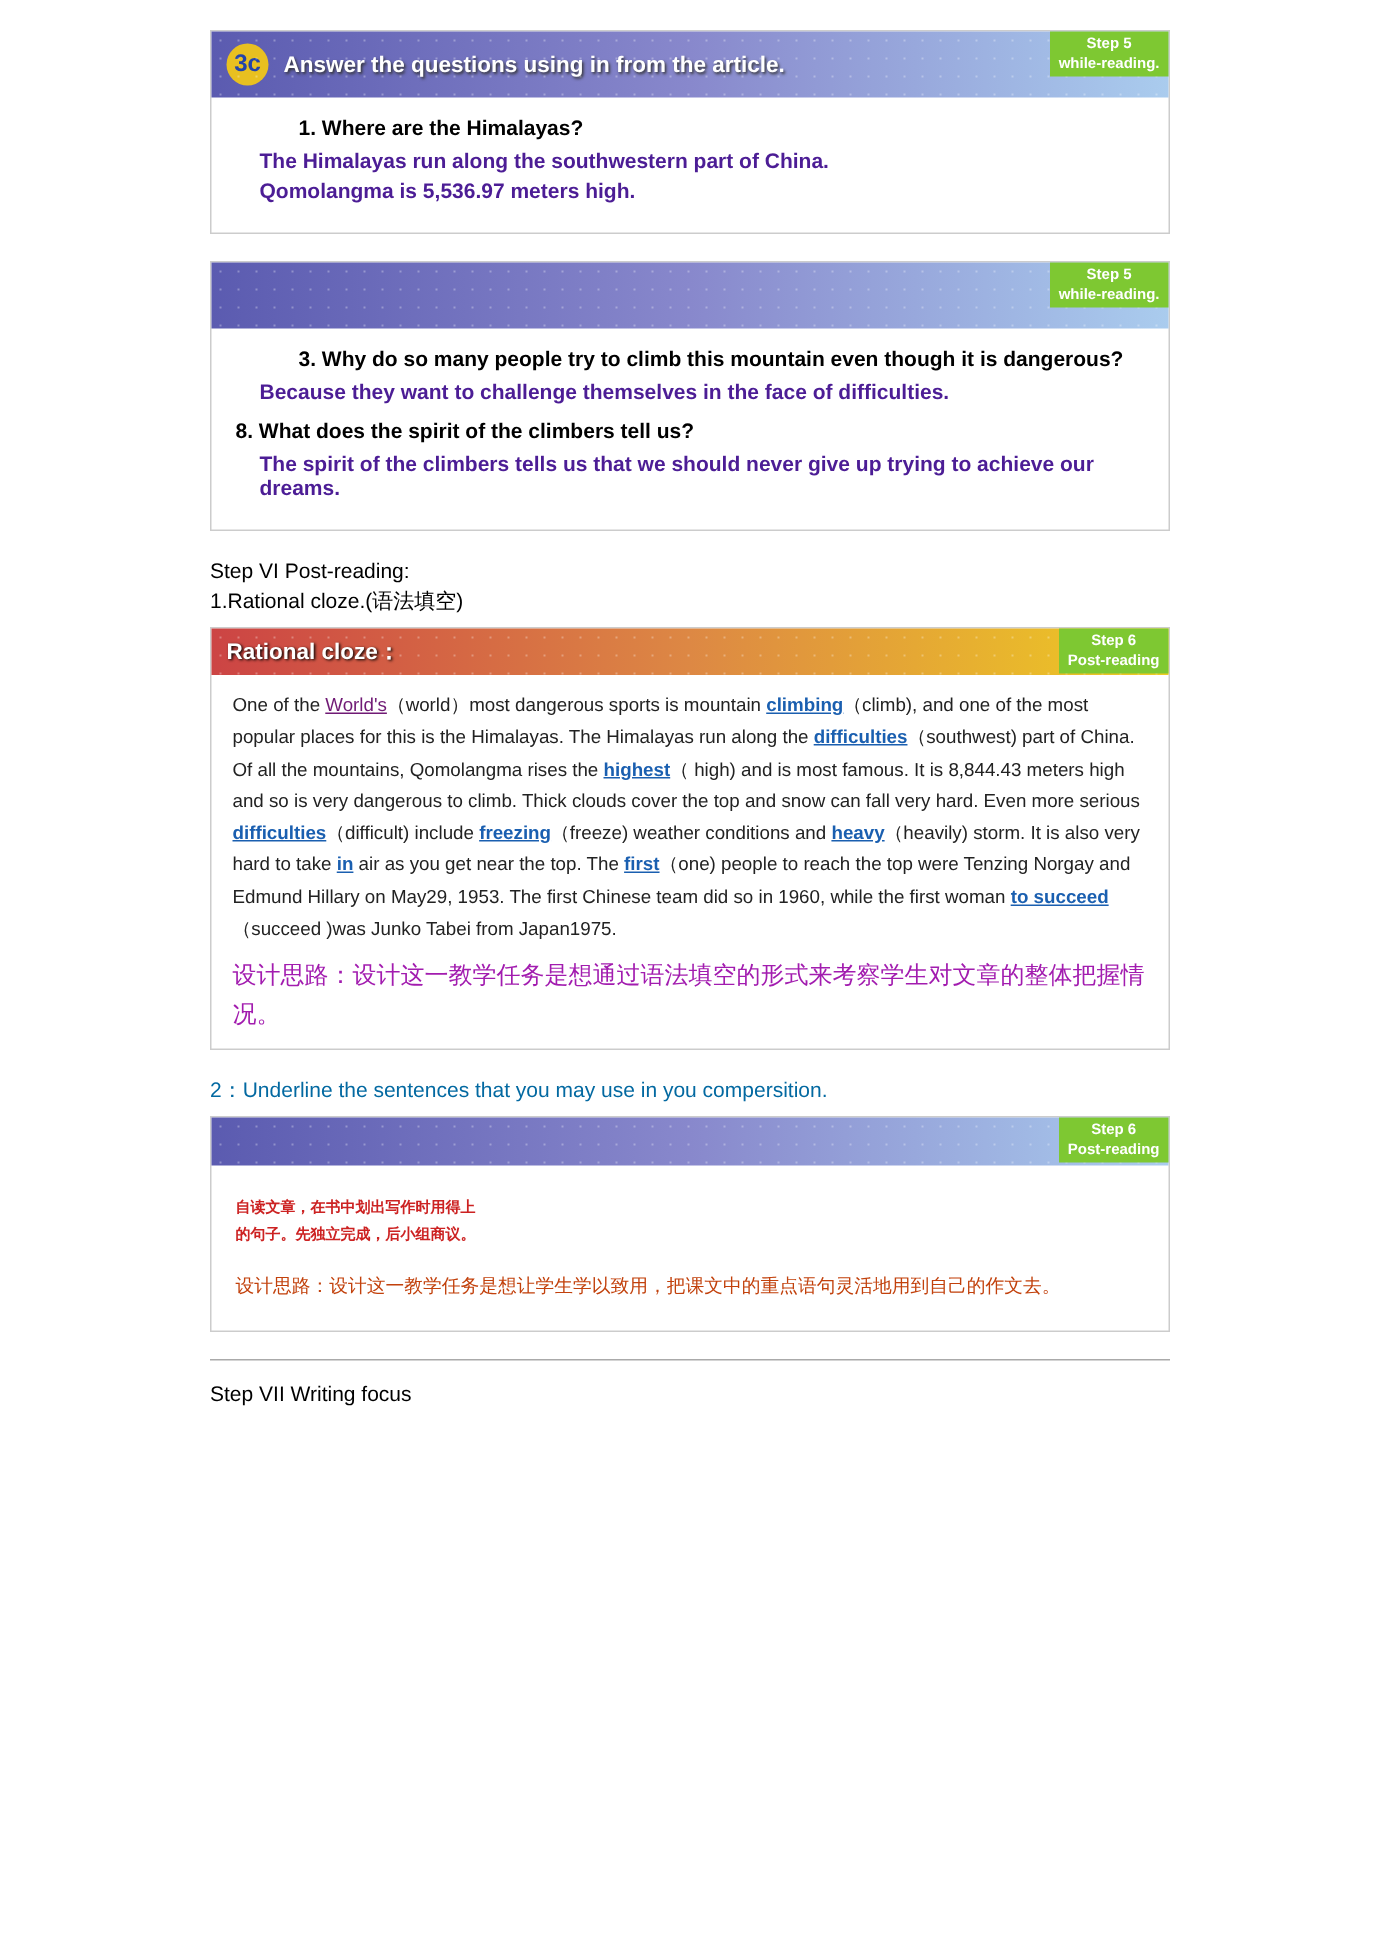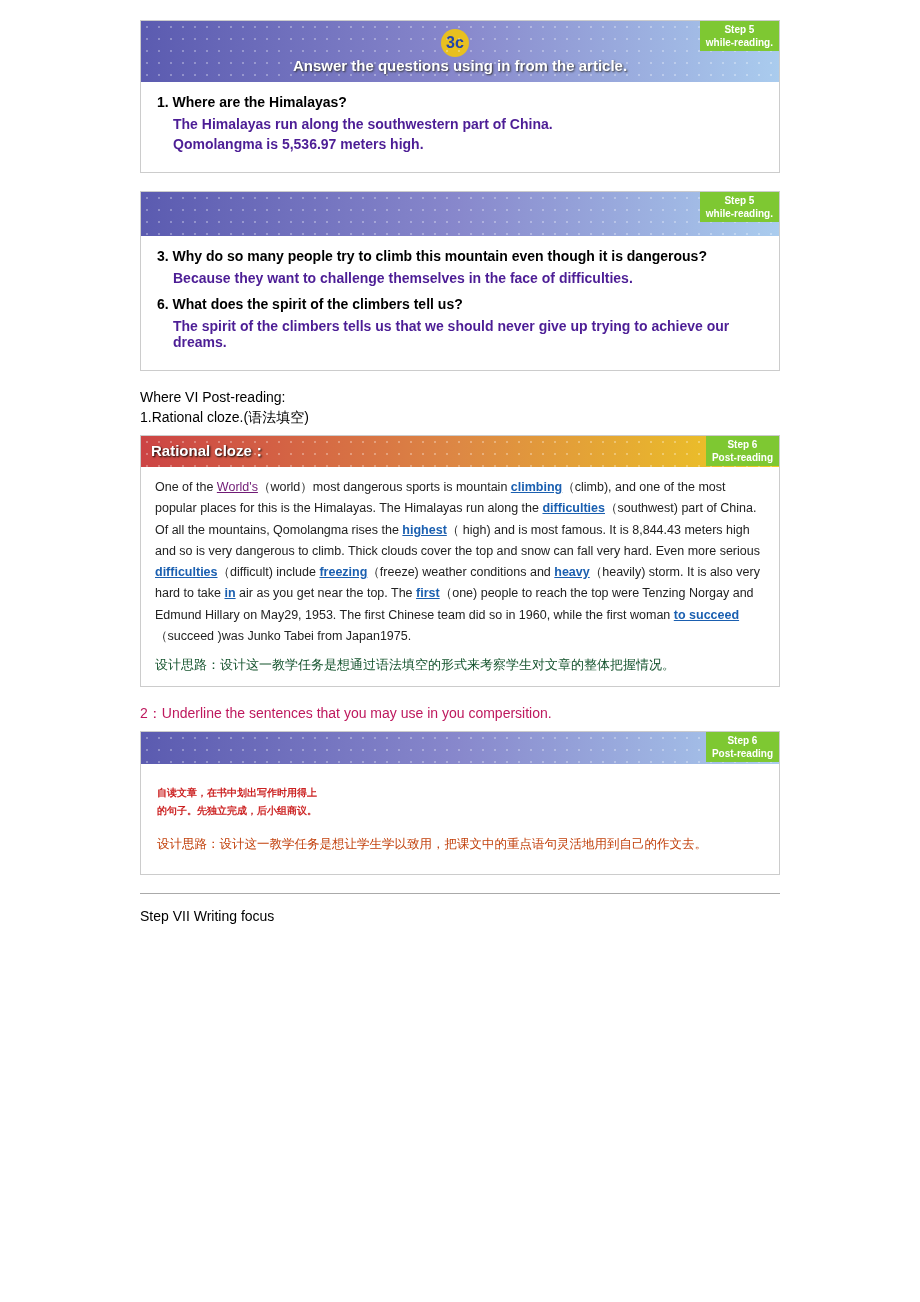--- a/index.html
+++ b/index.html
@@ -34,21 +34,20 @@
       z-index: 2;
     }
 
     .section-header {
       background: linear-gradient(to right, #5b5bb0, #8888cc, #aaccee);
       padding: 8px 10px;
       display: flex;
       align-items: center;
       min-height: 44px;
       position: relative;
-      flex-direction: column;
     }
 
     .section-header-3c {
       background: linear-gradient(to right, #5b5bb0, #8888cc, #aaccee);
     }
 
     .badge-3c {
       background: #e8c020;
       color: #2244aa;
       font-weight: bold;
@@ -76,20 +75,21 @@
 
     .question-title {
       font-weight: bold;
       color: #000;
       margin-bottom: 6px;
       margin-top: 10px;
     }
 
     .question-title:first-child {
       margin-top: 0;
+      margin-left: 42px;
     }
 
     .answer-text {
       color: #4c1d95;
       font-weight: bold;
       margin-left: 16px;
       margin-bottom: 4px;
       font-size: 14px;
     }
 
@@ -130,29 +130,29 @@
       text-decoration: underline;
       font-weight: bold;
     }
 
     .link-style {
       color: #701a75;
       text-decoration: underline;
     }
 
     .design-note {
-      color: #14532d;
-      font-size: 13px;
+      color: #a21caf;
+      font-size: 16px;
       margin-top: 8px;
       line-height: 1.6;
     }
 
     .underline-section-label {
       font-size: 14px;
-      color: #be185d;
+      color: #0369a1;
       margin: 10px 0 8px 0;
     }
 
     .reading-box {
       border: 1px solid #ccc;
       margin-bottom: 18px;
       position: relative;
       background: #fff;
     }
 
@@ -220,26 +220,26 @@
   <div class="section-header">
     <div class="dots-bg"></div>
     <div class="step-badge">
       <span>Step 5</span><br>
       <span>while-reading.</span>
     </div>
   </div>
   <div class="section-body">
     <div class="question-title">3. Why do so many people try to climb this mountain even though it is dangerous?</div>
     <div class="answer-text">Because they want to challenge themselves in the face of difficulties.</div>
-    <div class="question-title">6. What does the spirit of the climbers tell us?</div>
+    <div class="question-title">8. What does the spirit of the climbers tell us?</div>
     <div class="answer-text">The spirit of the climbers tells us that we should never give up trying to achieve our dreams.</div>
   </div>
 </div>
 
-<div class="step-vi-label">Where VI Post-reading:</div>
+<div class="step-vi-label">Step VI Post-reading:</div>
 <div class="step-vi-label" style="margin-bottom:8px;">1.Rational cloze.(语法填空)</div>
 
 <div class="section-box">
   <div class="rational-cloze-header">
     <div class="dots-bg"></div>
     <div class="rational-cloze-title">Rational cloze：</div>
     <div class="step-badge">
       <span>Step 6</span><br>
       <span>Post-reading</span>
     </div>

